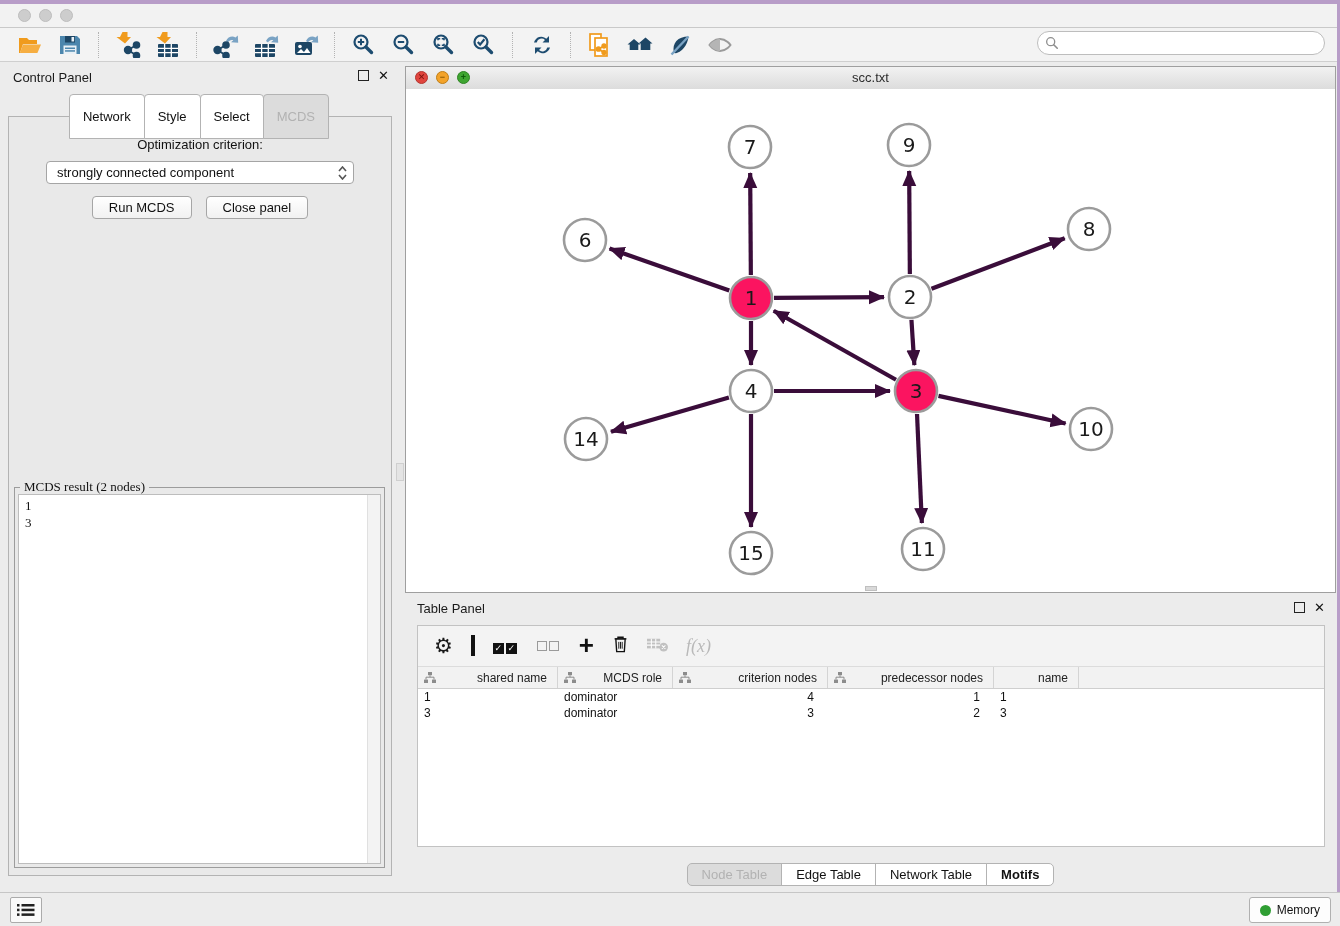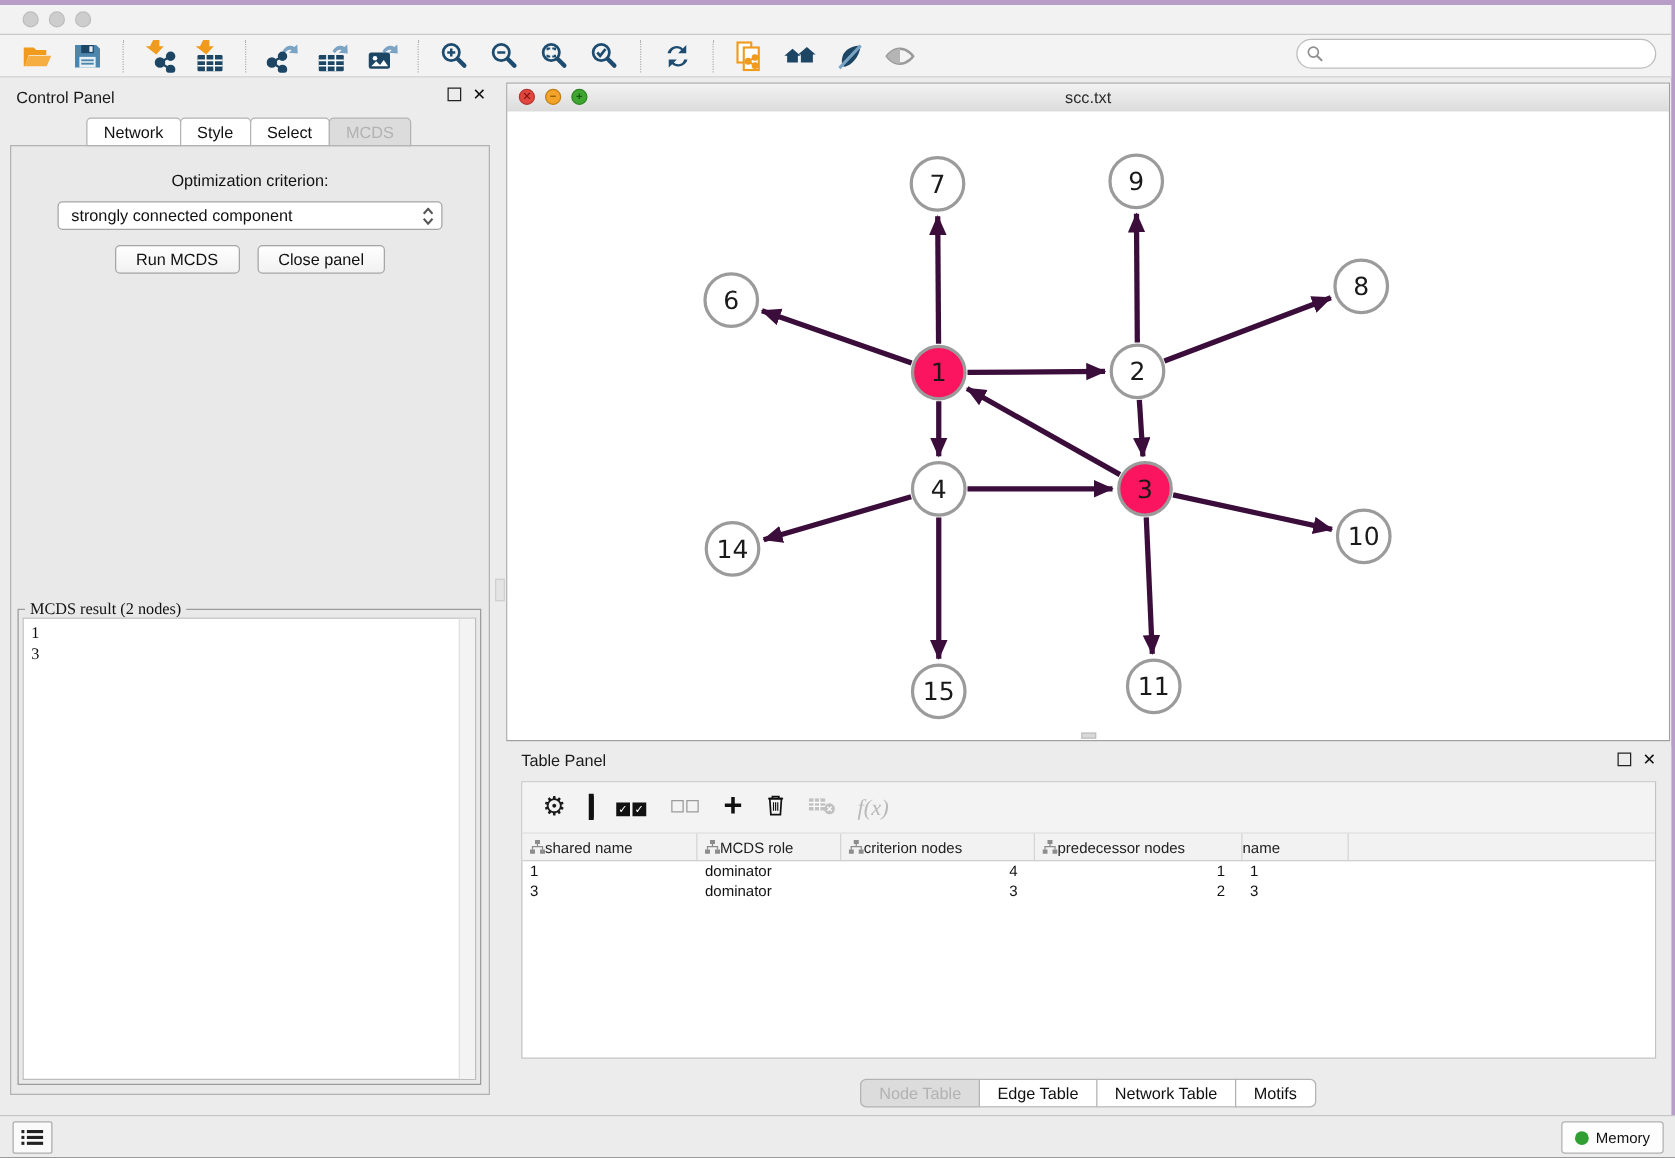--- a/index.html
+++ b/index.html
@@ -27,21 +27,21 @@
         padding:0 8px 0 26px;font-size:13px;background:#fff;outline:none;color:#333;}
   .searchwrap svg{position:absolute;left:8px;top:5px;width:14px;height:14px;}
 
   
   .control-panel{position:absolute;left:0;top:63px;width:399px;bottom:33px;background:#ececec;}
   .cp-header{position:absolute;top:7px;left:13px;font-size:13px;color:#1a1a1a;}
   .panel-icons{position:absolute;top:7px;right:10px;display:flex;gap:9px;align-items:center;}
   .ic-float{width:9px;height:9px;border:1.6px solid #222;display:inline-block;}
   .ic-close{font-size:13px;font-weight:bold;color:#111;line-height:11px;}
   .tabs{position:absolute;top:31px;left:0;right:0;display:flex;justify-content:center;z-index:3;}
-  .tab{border:1px solid #b3b3b3;background:#fff;color:#111;font-size:13px;padding:3px 13px;
+  .tab{border:1px solid #b3b3b3;background:#fff;color:#111;font-size:13px;padding:14px 13px;
        margin-left:-1px;border-radius:4px 4px 0 0;cursor:default;}
   .tab.active{background:#dcdcdc;color:#b2b2b2;border-radius:4px 4px 0 0;}
   .cp-content{position:absolute;left:8px;right:7px;top:53px;bottom:17px;background:#e9e9e9;
               border:1px solid #b3b3b3;z-index:1;}
   .opt-label{margin-top:20px;text-align:center;font-size:13px;color:#111;}
   .opt-select{margin:9px auto 0;width:308px;height:23px;background:#fff;border:1px solid #a5a5a5;
               border-radius:4px;display:flex;align-items:center;padding:0 6px 0 10px;box-sizing:border-box;font-size:13px;color:#111;}
   .opt-select .grow{flex:1;}
   .btn-row{margin-top:12px;display:flex;justify-content:center;gap:14px;align-items:flex-end;}
   .pushbtn{border:1px solid #a6a6a6;border-radius:4px;background:linear-gradient(#ffffff,#f1f1f1);
@@ -83,28 +83,28 @@
   .gear{font-size:21px;color:#1a1a1a;line-height:1;font-family:"DejaVu Sans",sans-serif;}
   .colsicon{width:17px;height:16px;border:2px solid #111;box-sizing:border-box;position:relative;}
   .colsicon::after{content:"";position:absolute;left:50%;top:0;bottom:0;width:2px;background:#111;}
   .chk{width:11px;height:11px;background:#111;color:#fff;font-size:9px;line-height:11px;
        text-align:center;display:inline-block;margin-right:2px;}
   .unchk{width:10px;height:10px;border:1.6px solid #9a9a9a;display:inline-block;margin-right:2px;box-sizing:border-box;}
   .plus{font-size:26px;font-weight:bold;color:#111;line-height:20px;}
   .fx{font-family:"Liberation Serif",serif;font-style:italic;font-size:18px;color:#b0b0b0;}
   .thead{display:flex;height:21px;background:#f2f2f2;border-bottom:1px solid #cfcfcf;font-size:12px;color:#222;}
   .th{display:flex;align-items:center;border-right:1px solid #d4d4d4;box-sizing:border-box;}
-  .th .lbl{flex:1;text-align:left;padding-right:10px;}
+  .th .lbl{flex:1;text-align:right;padding-right:10px;}
   .th svg{margin-left:6px;}
   .trow{display:flex;height:16px;font-size:12px;color:#111;align-items:center;}
   .td{box-sizing:border-box;overflow:hidden;white-space:nowrap;}
   .tp-tabs{position:absolute;left:0;right:0;bottom:7px;display:flex;justify-content:center;}
   .tp-tabs .tab{border-radius:0;padding:3px 14px;}
   .tp-tabs .tab:first-child{border-radius:5px 0 0 5px;}
-  .tp-tabs .tab:last-child{border-radius:0 5px 5px 0;}
+  .tp-tabs .tab:last-child{border-radius:0 5px 5px 0;font-weight:bold;}
 
   
   .statusbar{position:absolute;left:0;right:0;bottom:0;height:33px;background:#ececec;border-top:1px solid #c6c6c6;}
   .list-btn{position:absolute;left:10px;top:4px;width:30px;height:24px;background:#fafafa;border:1px solid #ababab;
             border-radius:2px;display:flex;align-items:center;justify-content:center;}
   .mem-btn{position:absolute;right:9px;top:4px;height:24px;background:#fdfdfd;border:1px solid #b0b0b0;
            border-radius:3px;display:flex;align-items:center;gap:6px;padding:0 10px;font-size:12px;color:#111;}
   .mem-dot{width:11px;height:11px;border-radius:50%;background:#2f9e33;}
 </style>
 </head>

